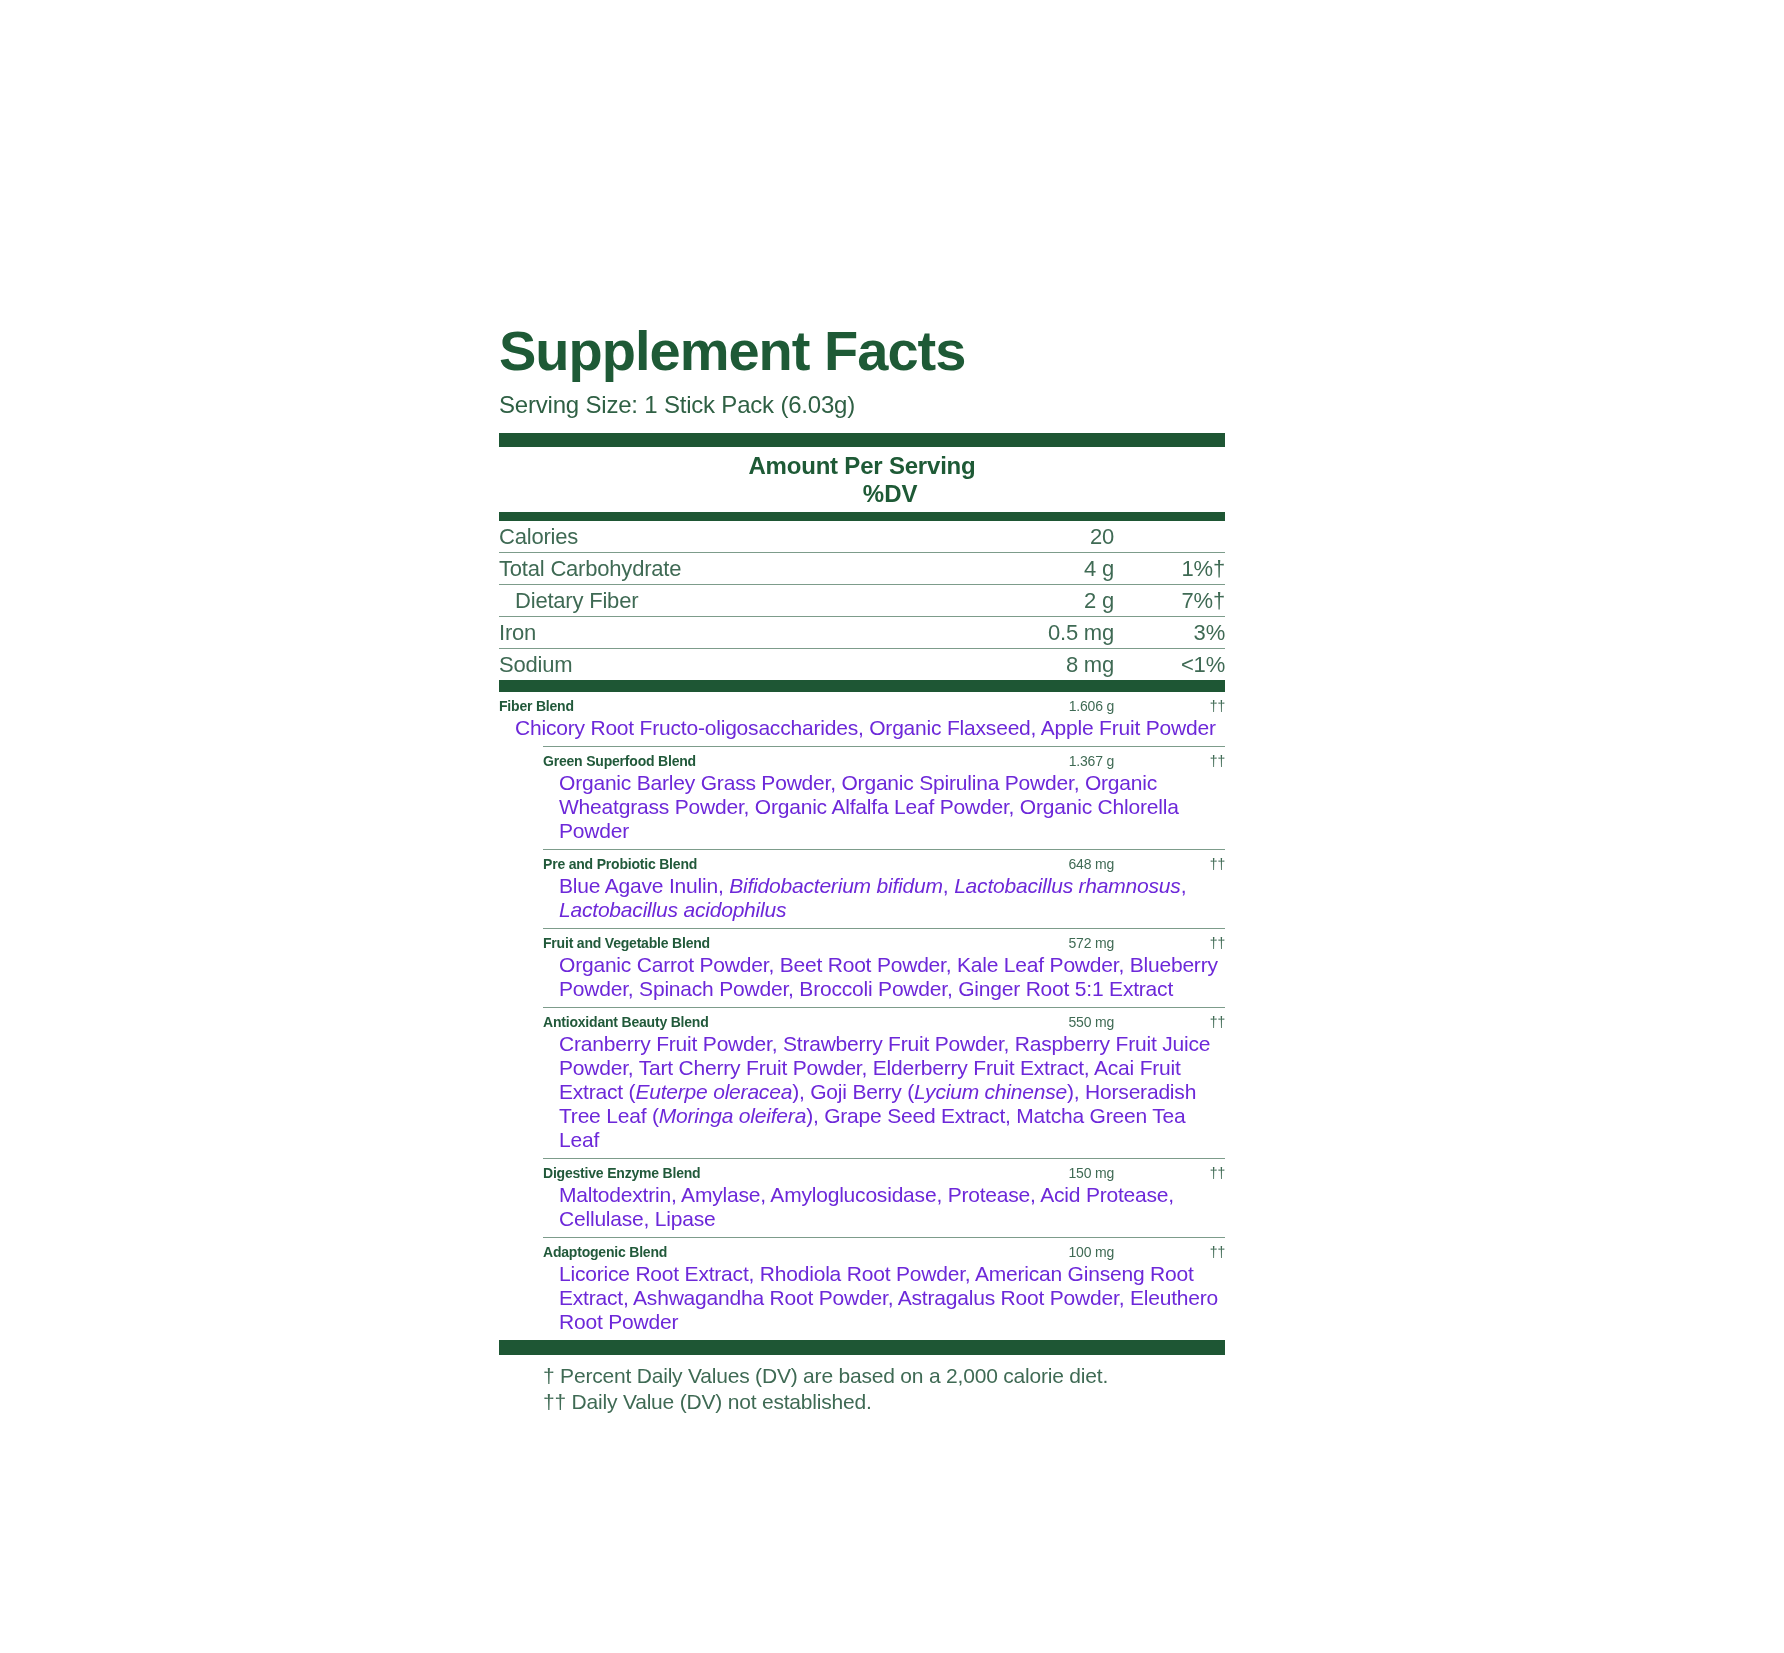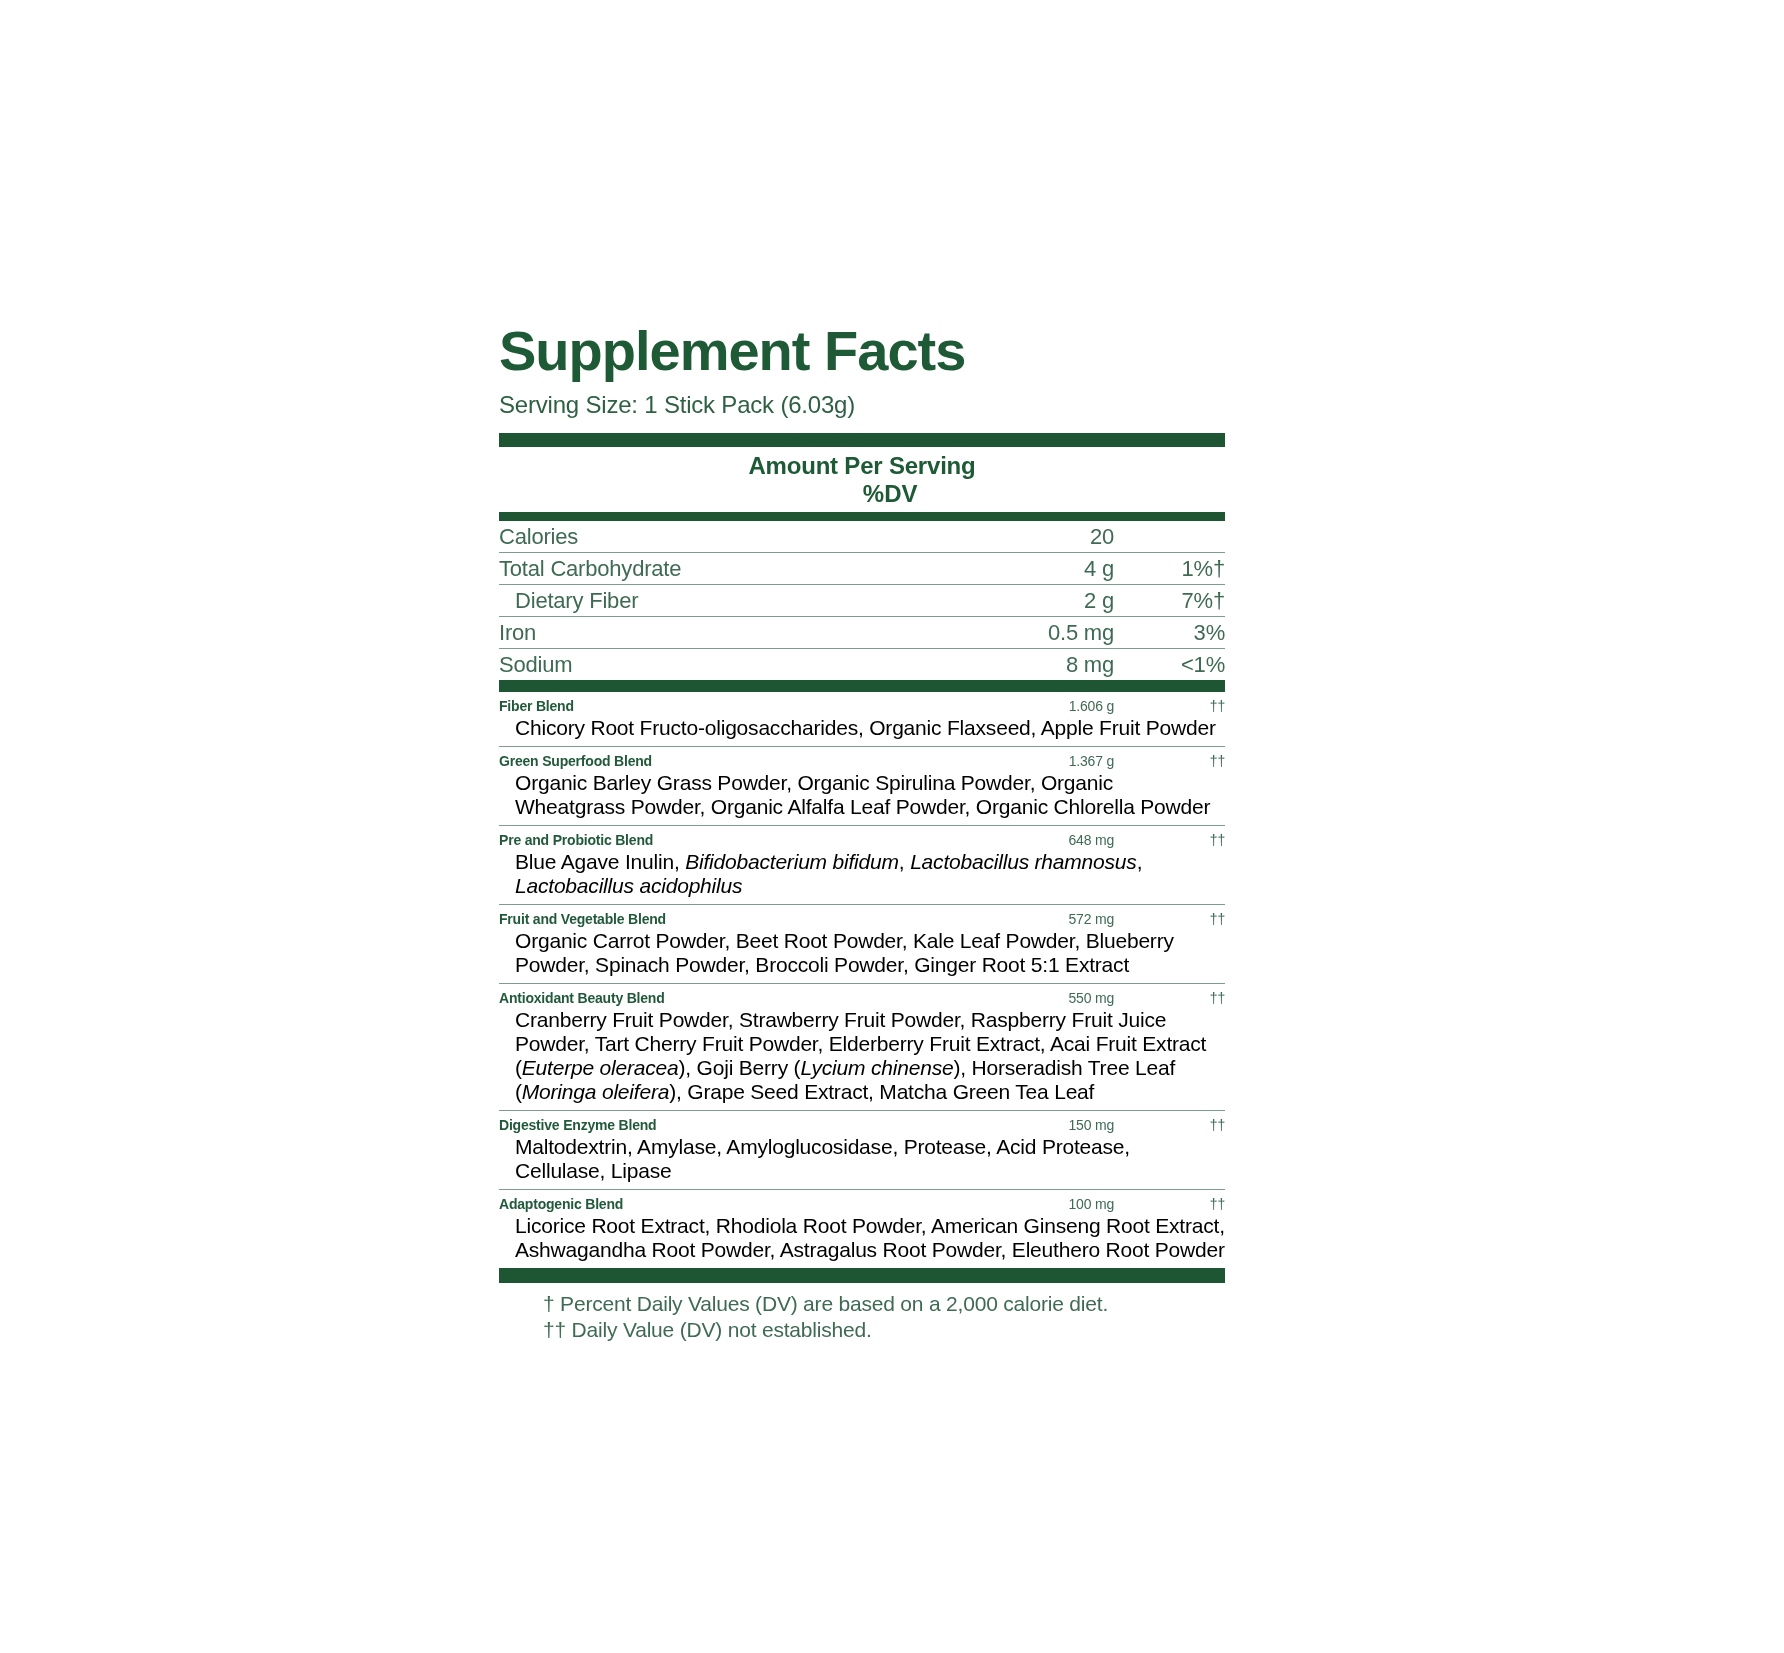--- a/index.html
+++ b/index.html
@@ -59,33 +59,33 @@
     letter-spacing:-0.2px;
   }
   .row + .row{border-top:1px solid #7d9c8b;}
   .col-name{flex:1;color:#3f6a54;}
   .col-name.indent{padding-left:16px;}
   .col-amount{text-align:right;color:#3f6a54;}
   .col-dv{width:111px;text-align:right;color:#3f6a54;flex-shrink:0;}
   .blend{
     padding:4px 0 6px 0;
   }
-  .blend + .blend{border-top:1px solid #7d9c8b;}
+  .blend + .blend{border-top:1px solid #7d9c8b;margin-left:44px;}
   .blend-head{
     display:flex;align-items:baseline;font-size:14px;letter-spacing:-0.2px;
     padding:2px 0 1px 0;
   }
   .blend-head .col-name{font-weight:bold;color:#21593a;}
   .ingredients{
     margin:1px 0 0 0;
     padding-left:16px;
     font-size:21px;
     line-height:24px;
     letter-spacing:-0.2px;
-    color:#000000;
+    color:#6d28d9;
   }
   .footnotes{margin-top:8px;}
   .footnote{
     font-size:21px;
     line-height:26px;
     letter-spacing:-0.2px;
     color:#3f6a54;
     margin-left:44px;
   }
 </style>

